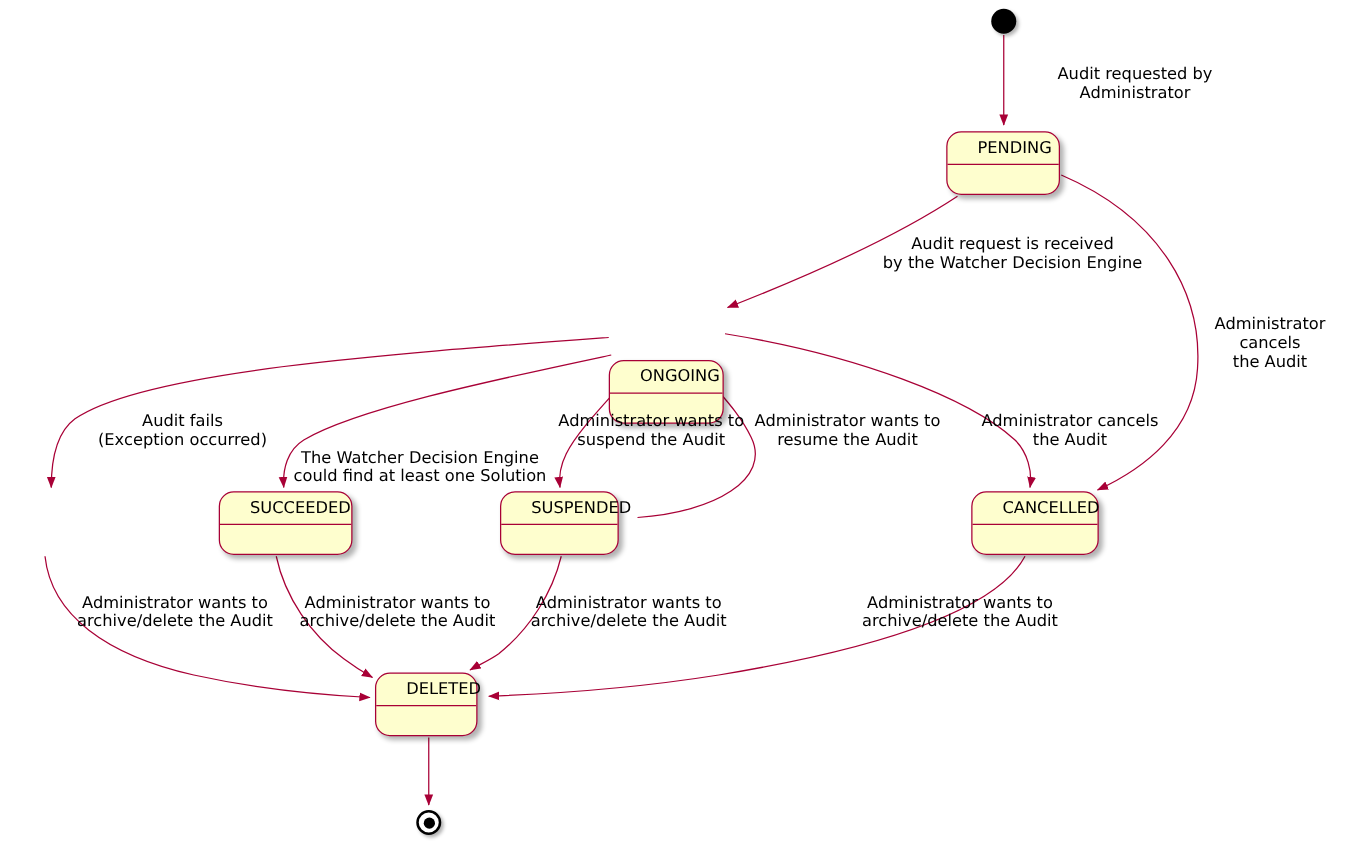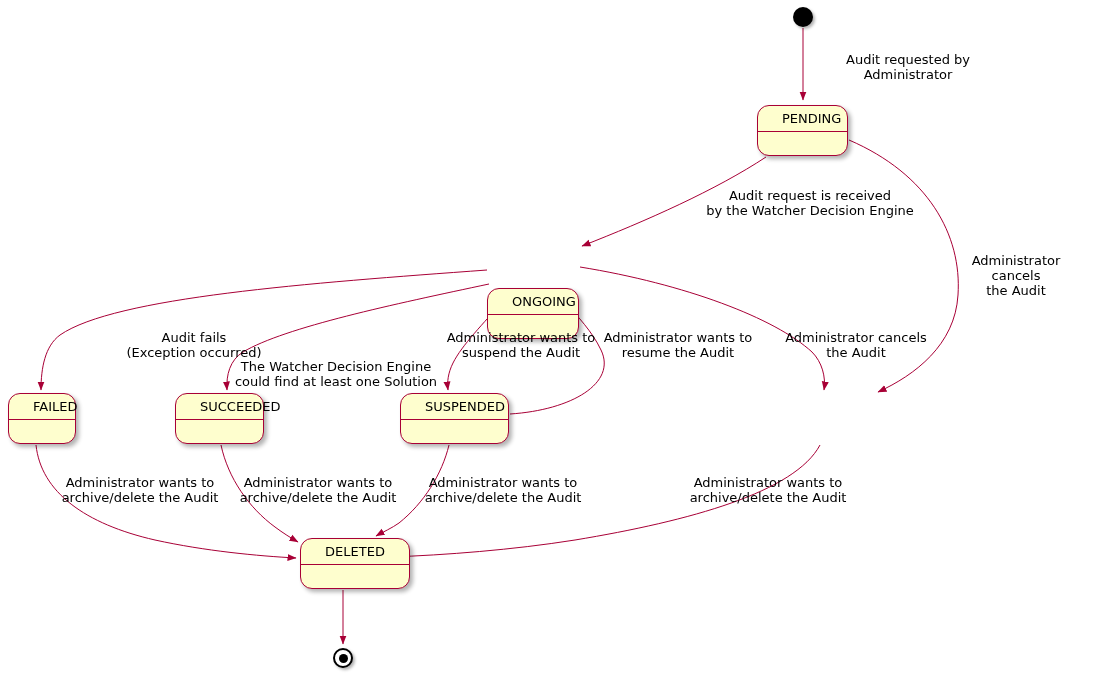--- a/index.html
+++ b/index.html
@@ -102,47 +102,47 @@
   <div class="state" style="left:757px; top:105px; width:91px; height:51px;">
     <div class="state-title">PENDING</div>
     <div class="state-divider"></div>
   </div>
 
   <div class="state" style="left:487px; top:248px; width:92px; height:51px;margin-top:40px;">
     <div class="state-title">ONGOING</div>
     <div class="state-divider"></div>
   </div>
 
-  <div class="state" style="left:8px; top:393px; width:68px; height:51px;">
-    <div class="state-title">FAILED</div>
-    <div class="state-divider"></div>
-  </div>
 
-  <div class="state" style="left:175px; top:393px; width:89px; height:51px;">
+  <div class="state" style="left:175px; top:393px; width:107px; height:51px;">
     <div class="state-title">SUCCEEDED</div>
     <div class="state-divider"></div>
   </div>
 
-  <div class="state" style="left:400px; top:393px; width:109px; height:51px;">
+  <div class="state" style="left:400px; top:393px; width:95px; height:51px;">
     <div class="state-title">SUSPENDED</div>
     <div class="state-divider"></div>
   </div>
 
+  <div class="state" style="left:777px; top:393px; width:102px; height:51px;">
+    <div class="state-title">CANCELLED</div>
+    <div class="state-divider"></div>
+  </div>
 
-  <div class="state" style="left:300px; top:538px; width:110px; height:51px;">
+  <div class="state" style="left:300px; top:538px; width:82px; height:51px;">
     <div class="state-title">DELETED</div>
     <div class="state-divider"></div>
   </div>
 
   <div class="edge-label" style="left:810px; top:203px;">Audit request is received
 by the Watcher Decision Engine</div>
   <div class="edge-label" style="left:908px; top:67px;">Audit requested by Administrator</div>
   <div class="edge-label" style="left:1016px; top:275px;">Administrator cancels
 the Audit</div>
-  <div class="edge-label" style="left:146px; top:345px;margin-left:48px;">Audit fails
+  <div class="edge-label" style="left:146px; top:345px;">Audit fails
 (Exception occurred)</div>
   <div class="edge-label" style="left:336px; top:345px;margin-top:29px;">The Watcher Decision Engine
 could find at least one Solution</div>
   <div class="edge-label" style="left:521px; top:345px;">Administrator wants to
 suspend the Audit</div>
   <div class="edge-label" style="left:678px; top:345px;">Administrator wants to
 resume the Audit</div>
   <div class="edge-label" style="left:856px; top:345px;">Administrator cancels
 the Audit</div>
   <div class="edge-label" style="left:140px; top:490px;">Administrator wants to

